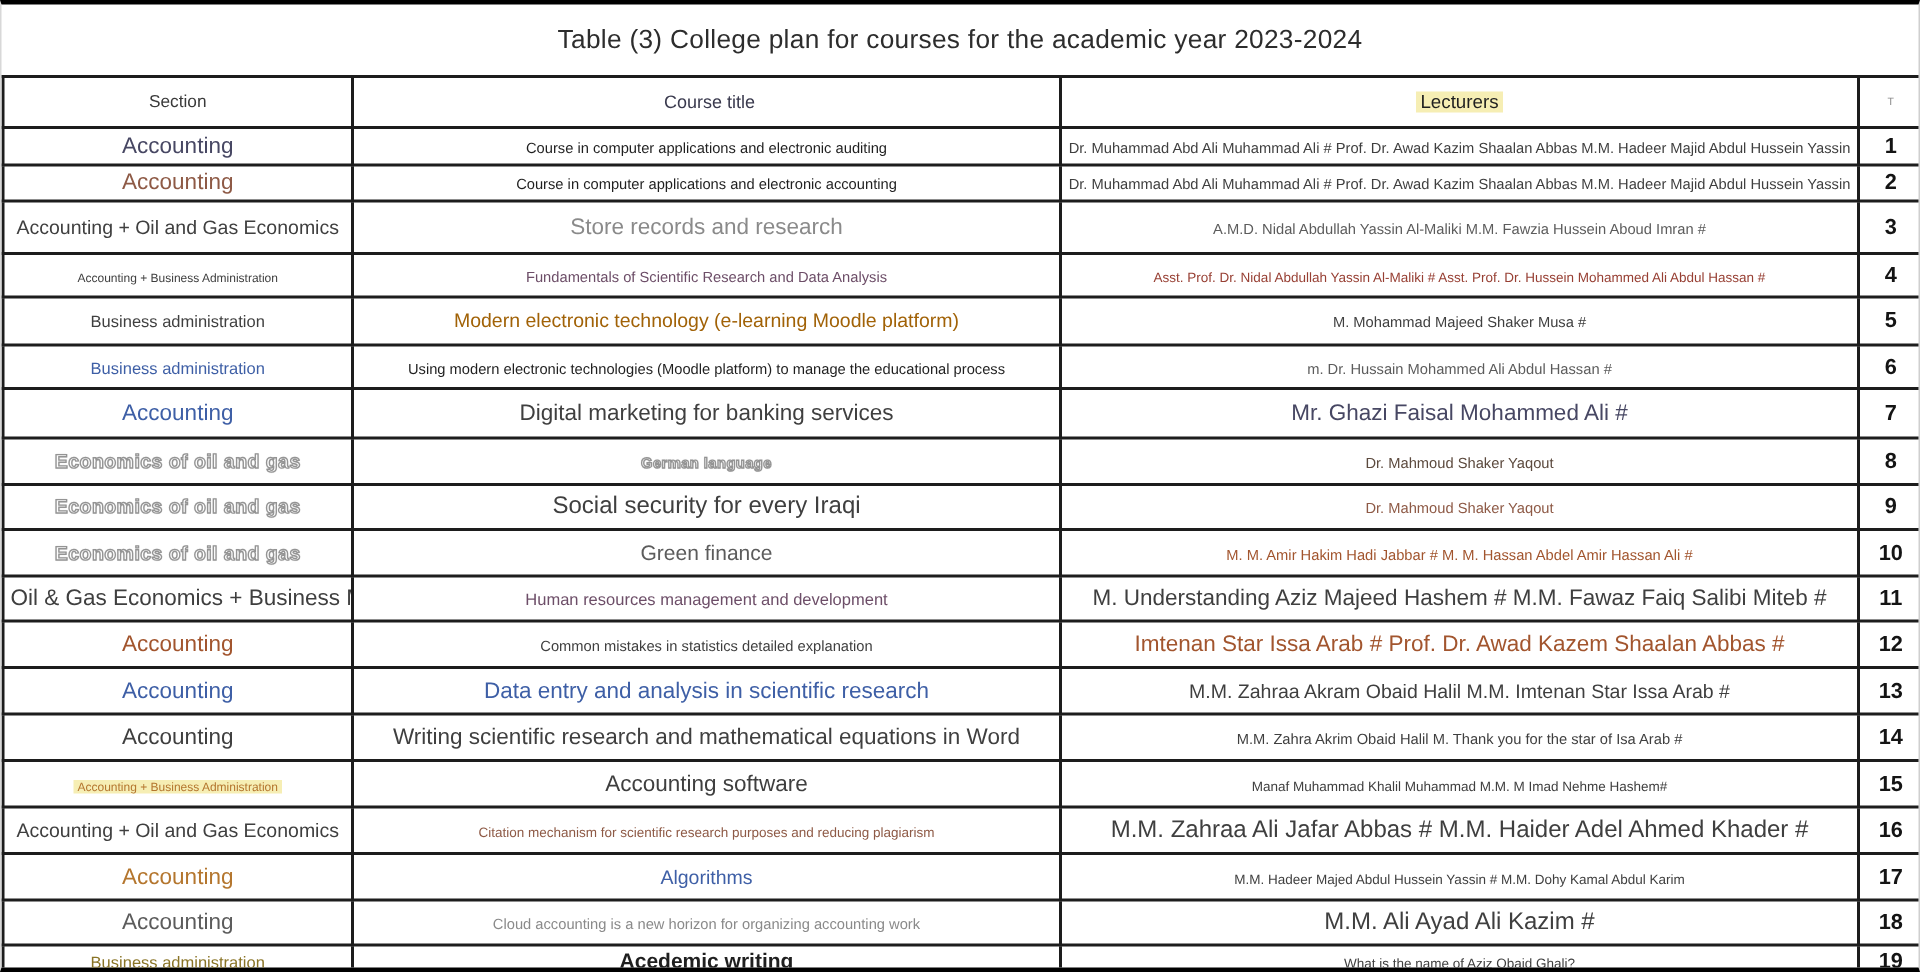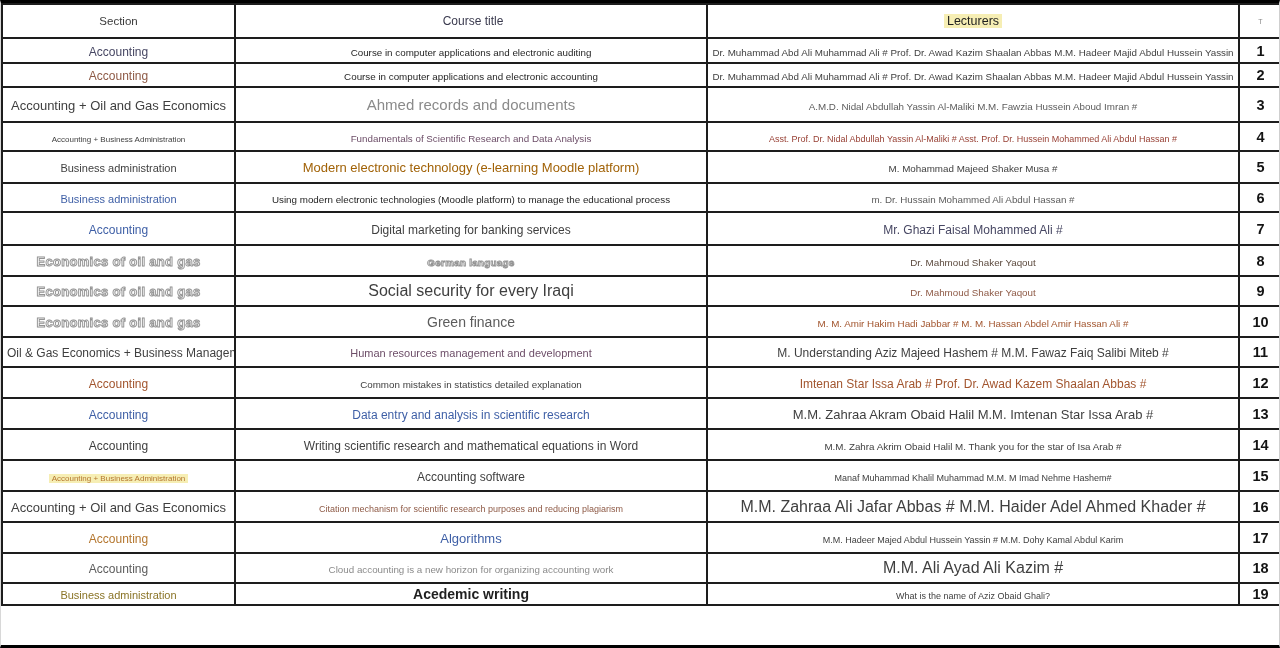--- a/index.html
+++ b/index.html
@@ -33,21 +33,21 @@
   tbody tr:nth-child(7){height:33px} tbody tr:nth-child(8){height:31px}
   tbody tr:nth-child(9){height:30px} tbody tr:nth-child(10){height:31px}
   tbody tr:nth-child(11){height:30px} tbody tr:nth-child(12){height:31px}
   tbody tr:nth-child(13){height:31px} tbody tr:nth-child(14){height:31px}
   tbody tr:nth-child(15){height:31px} tbody tr:nth-child(16){height:31px}
   tbody tr:nth-child(17){height:31px} tbody tr:nth-child(18){height:30px}
   tbody tr:nth-child(19){height:22px}
 
   
   .sz7{font-size:11px} .sz8{font-size:8px} .sz9{font-size:9px}
-  .sz10{font-size:9.8px} .sz11{font-size:12px} .sz12{font-size:16px}
+  .sz10{font-size:9.8px} .sz11{font-size:15px} .sz12{font-size:16px}
   .sz13{font-size:13px} .sz14{font-size:14px} .sz15{font-size:15px}
 
   
   .navy{color:#474763} .blue{color:#3e5fa6} .brown{color:#8e5a46}
   .rust{color:#a2552e} .orange{color:#b4762e} .olive{color:#8a7426}
   .purple{color:#a16207} .mauve{color:#6d4e68} .darkred{color:#973f33}
   .dark{color:#3f3f3f} .mid{color:#5c5c5c} .taupe{color:#5c4a3e}
   .gray{color:#8a8a8a} .black{color:#1f1f1f}
   .bold{font-weight:bold}
 
@@ -55,20 +55,23 @@
   .hl  { background:#f6eeb4; padding:0 3px; }
   .outline {
     color:#fdfdfd; font-weight:700; letter-spacing:.3px;
     -webkit-text-stroke:0.9px #949494; text-shadow:0 0 1px #b5b5b5;
   }
 </style>
 </head>
 <body>
 
 <div class="page">
+  <div class="titlebar">
+    <div class="title">Table (3) College plan for courses for the academic year 2023-2024</div>
+  </div>
   <table>
     <colgroup>
       <col style="width:233px">
       <col style="width:472px">
       <col style="width:532px">
       <col style="width:43px">
     </colgroup>
     <thead>
       <tr>
         <th class="th-section">Section</th>
@@ -85,21 +88,21 @@
           <td><span class="num">1</span></td>
         </tr>
         <tr>
           <td><span class="sz11 brown">Accounting</span></td>
           <td><span class="sz10 black">Course in computer applications and electronic accounting</span></td>
           <td><span class="sz10 dark">Dr. Muhammad Abd Ali Muhammad Ali # Prof. Dr. Awad Kazim Shaalan Abbas M.M. Hadeer Majid Abdul Hussein Yassin</span></td>
           <td><span class="num">2</span></td>
         </tr>
         <tr>
           <td><span class="sz13 dark">Accounting + Oil and Gas Economics</span></td>
-          <td><span class="sz15 gray">Ahmed records and documents</span></td>
+          <td><span class="sz15 gray">Store records and research</span></td>
           <td><span class="sz10 mid">A.M.D. Nidal Abdullah Yassin Al-Maliki M.M. Fawzia Hussein Aboud Imran #</span></td>
           <td><span class="num">3</span></td>
         </tr>
         <tr>
           <td><span class="sz8 dark">Accounting + Business Administration</span></td>
           <td><span class="sz10 mauve">Fundamentals of Scientific Research and Data Analysis</span></td>
           <td><span class="sz9 darkred">Asst. Prof. Dr. Nidal Abdullah Yassin Al-Maliki # Asst. Prof. Dr. Hussein Mohammed Ali Abdul Hassan #</span></td>
           <td><span class="num">4</span></td>
         </tr>
         <tr>

